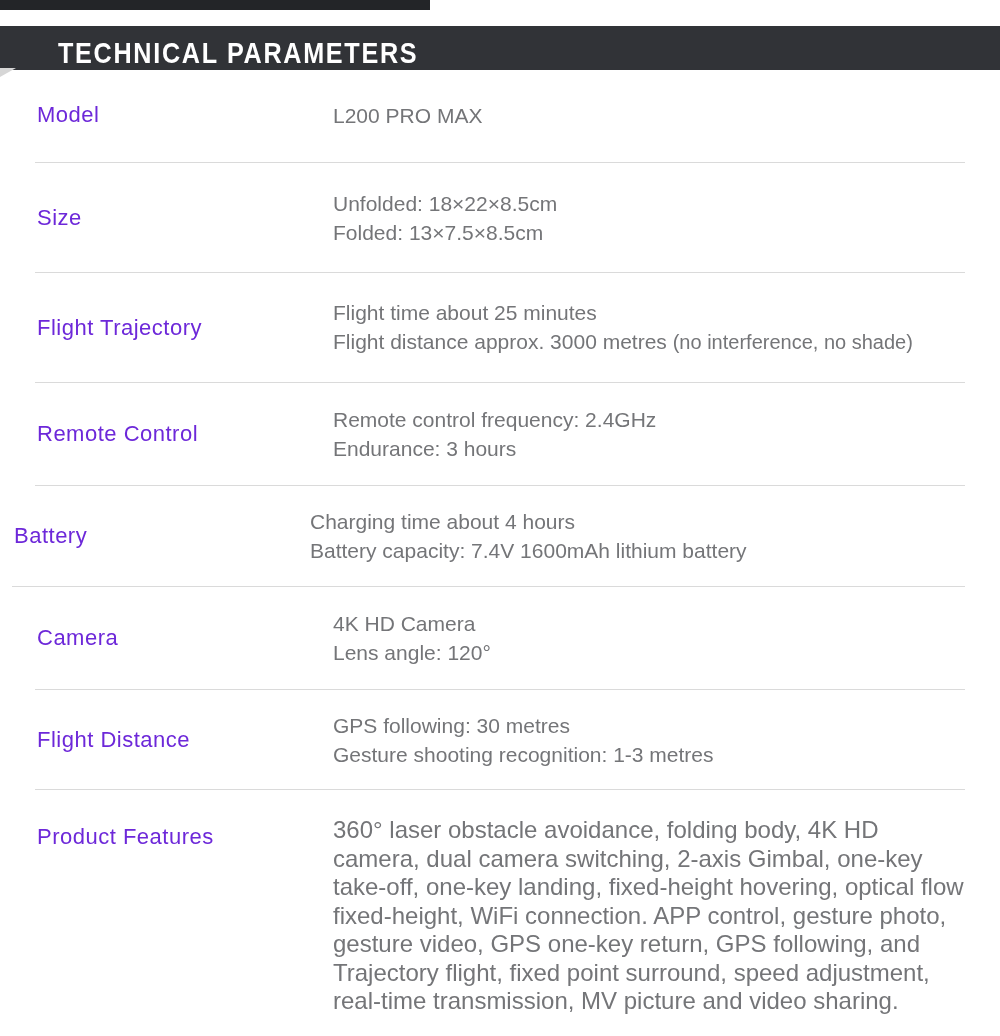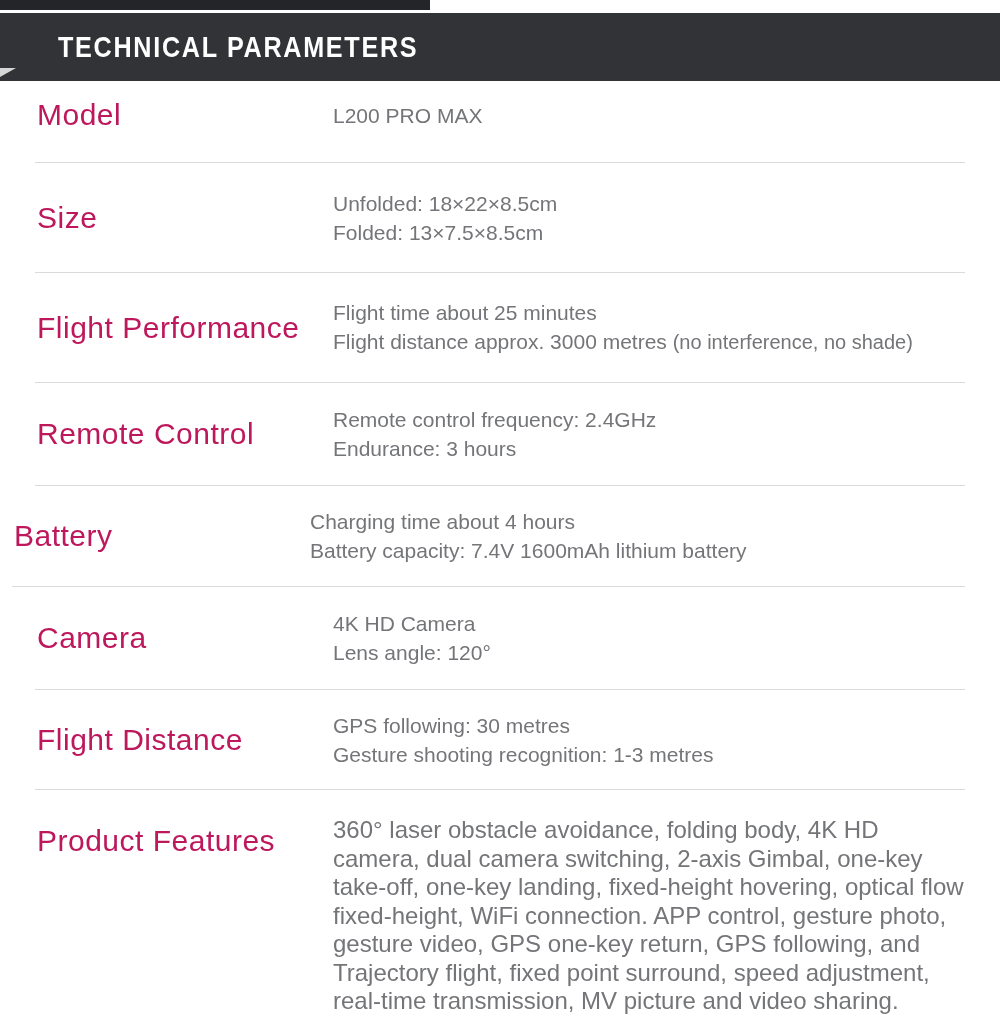--- a/index.html
+++ b/index.html
@@ -10,24 +10,24 @@
     font-family:"Liberation Sans", sans-serif;
     overflow:hidden;
   }
   
   .top-strip{
     position:absolute;left:0;top:0;
     width:430px;height:10px;
     background:#232528;
   }
   .title-bar{
-    position:absolute;left:0;top:13px;
-    width:1000px;height:68px;
+    position:absolute;left:0;top:26px;
+    width:1000px;height:44px;
     background:#313337;
-    display:flex;align-items:center;
+    display:flex;align-items:flex-end;
   }
   .title-bar h1{
     margin:0 0 0 58px;
     color:#ffffff;
     font-size:30px;
     font-weight:bold;
     letter-spacing:2px;
     transform:scaleX(0.84);
     transform-origin:left center;
     white-space:nowrap;
@@ -47,23 +47,23 @@
     margin:0 35px;
     display:flex;
     align-items:center;
     border-bottom:1px solid #dadada;
     box-sizing:border-box;
   }
   .row.last{border-bottom:none;align-items:flex-start;padding-top:26px;}
   .row .label{
     flex:0 0 296px;
     padding-left:2px;
-    font-size:30px;
+    font-size:22px;
     letter-spacing:0.5px;
-    color:#be185d;
+    color:#6d28d9;
   }
   .row.last .label{margin-top:8px;}
   .row .values{
     flex:1 1 auto;
     color:#747578;
     font-size:21px;
     line-height:29px;
   }
   .vline{white-space:nowrap;}
   .vnote{font-size:20px;letter-spacing:0;}
@@ -106,21 +106,21 @@
 
     <div class="row r1">
       <div class="label">Size</div>
       <div class="values">
         <div class="vline">Unfolded: 18×22×8.5cm</div>
         <div class="vline">Folded: 13×7.5×8.5cm</div>
       </div>
     </div>
 
     <div class="row r2">
-      <div class="label">Flight Performance</div>
+      <div class="label">Flight Trajectory</div>
       <div class="values">
         <div class="vline">Flight time about 25 minutes</div>
         <div class="vline"><span>Flight distance approx. 3000 metres</span> <span class="vnote">(no interference, no shade)</span></div>
       </div>
     </div>
 
     <div class="row r3">
       <div class="label">Remote Control</div>
       <div class="values">
         <div class="vline">Remote control frequency: 2.4GHz</div>

